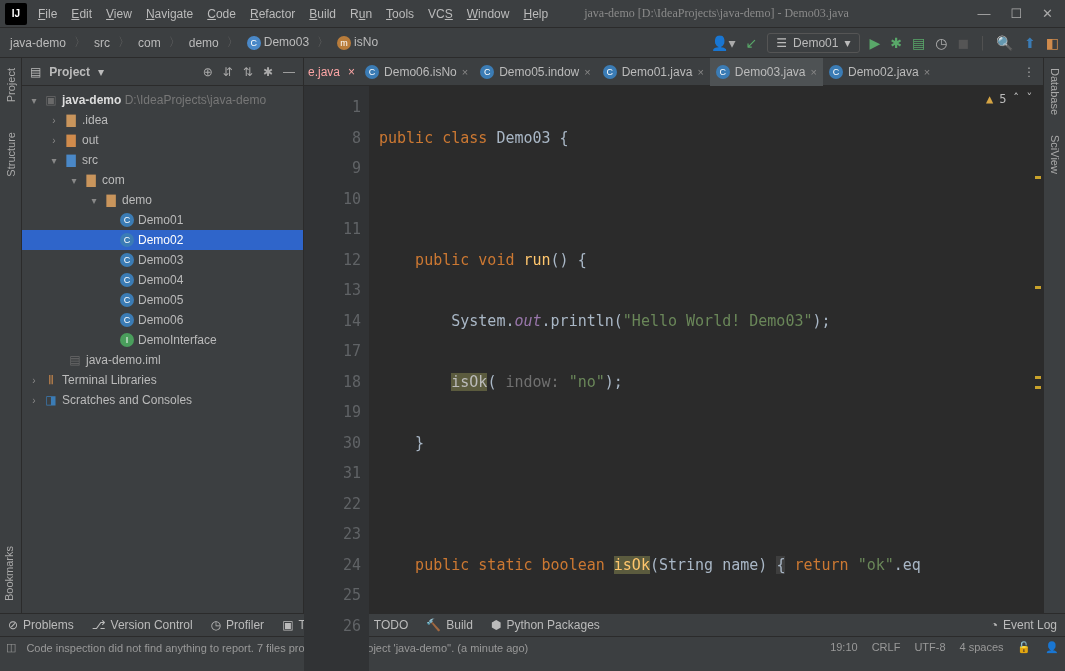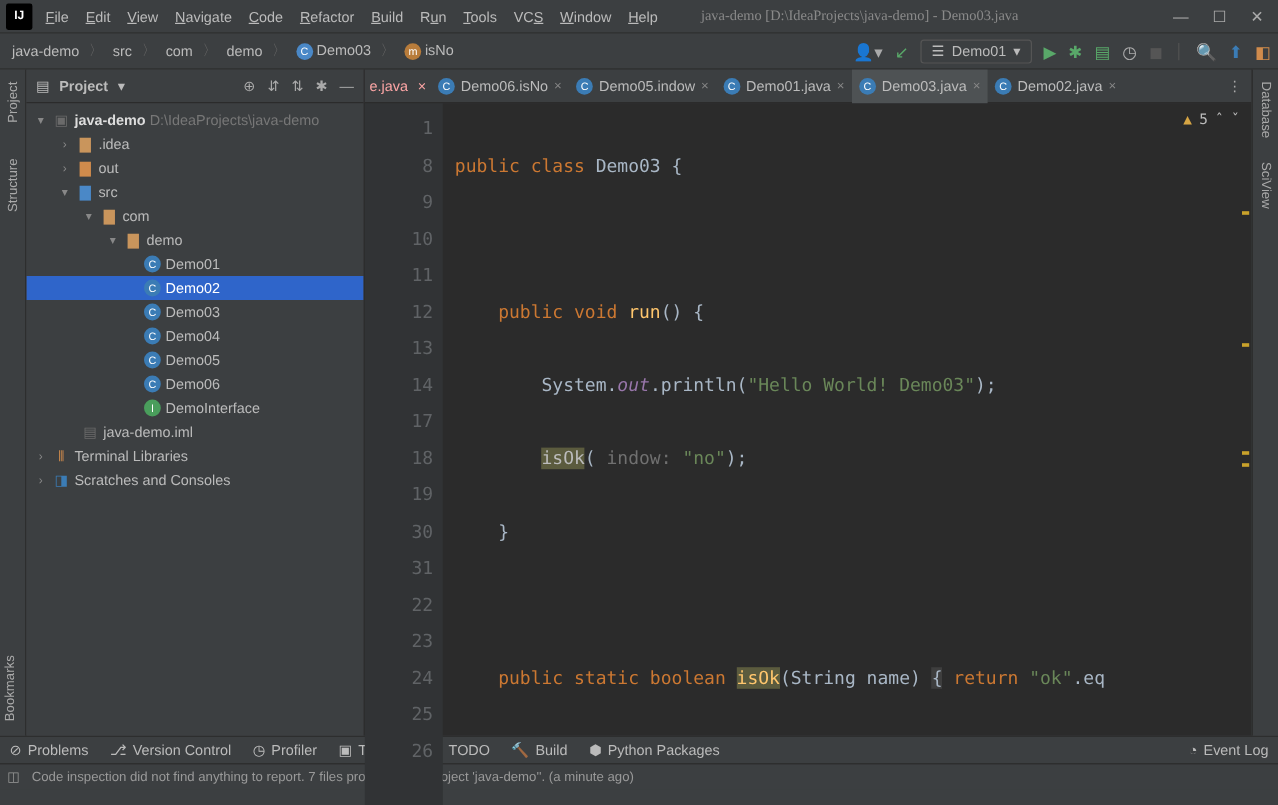--- a/index.html
+++ b/index.html
@@ -336,13 +336,21 @@
   <span class="item">▣ <span>Terminal</span></span>
   <span class="item">≡ <span>TODO</span></span>
   <span class="item">🔨 <span>Build</span></span>
   <span class="item">⬢ <span>Python Packages</span></span>
   <span class="item" style="margin-left:auto">◔ <span>Event Log</span></span>
 </div>
 
 <div class="statusbar-msg">
   <span>◫</span>
   <span>Code inspection did not find anything to report. 7 files processed in 'Project 'java-demo''. (a minute ago)</span>
+  <div class="right">
+    <span>19:10</span>
+    <span>CRLF</span>
+    <span>UTF-8</span>
+    <span>4 spaces</span>
+    <span class="lock">🔓</span>
+    <span>👤</span>
+  </div>
 </div>
 
 </body></html>

